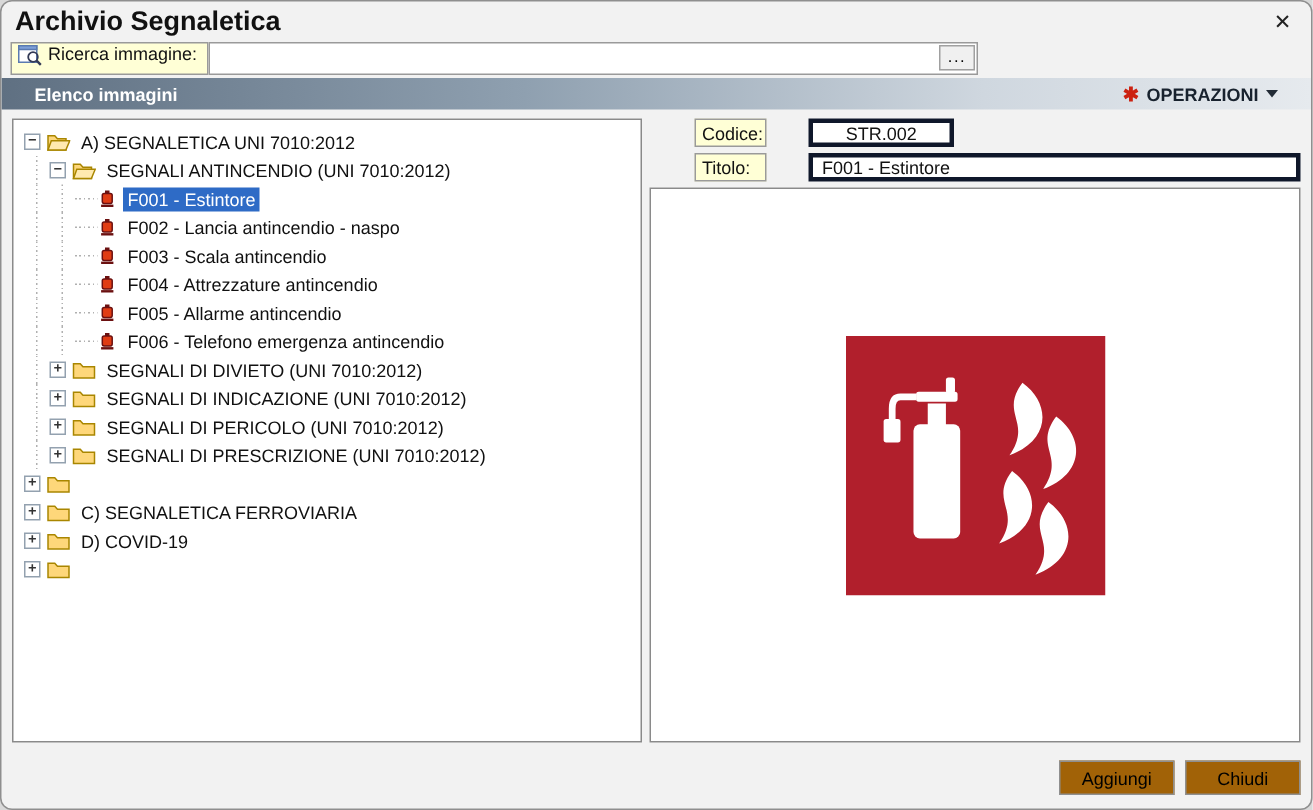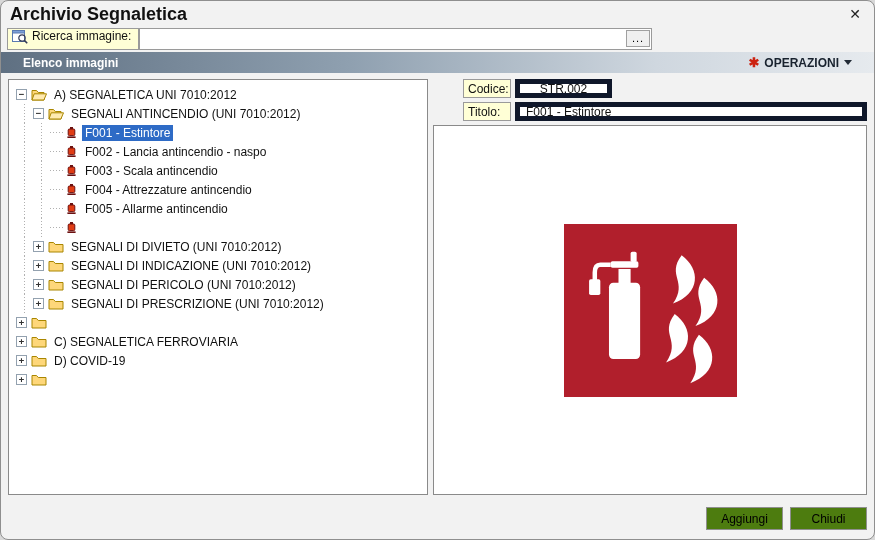--- a/index.html
+++ b/index.html
@@ -91,34 +91,34 @@
   .tree-row.selected .tree-label { background:var(--selection-blue); color:#fff; }
   
   .right-panel { flex:1; display:flex; flex-direction:column; }
   .field-row { display:flex; align-items:center; height:19px; margin-bottom:4px;padding-left:30px; }
   .field-label {
     width:48px; height:19px; flex:none;
     display:flex; align-items:center; padding:0 4px;
     background:var(--label-yellow); border:1px solid #9a9a9a; margin-right:4px;
   }
   .field-value {
-    height:19px; background:#fff; border:5px solid #0f172a;
-    display:flex; align-items:center; padding:0 6px;
+    height:19px; background:#fff; border:3px solid #0f172a;
+    display:flex; align-items:center; padding:0 6px;margin-left:24px;
   }
   .codice-value { width:97px; justify-content:center; }
   .titolo-value { flex:1; }
   .image-panel {
     flex:1; background:#fff; border:1px solid #8a8a8a;
     display:flex; align-items:center; justify-content:center;
   }
   
   .footer { position:absolute; right:7px; bottom:9px; display:flex; gap:7px; }
   .footer-btn {
     width:77px; height:23px;
-    background:#4d7c0f; border:1px solid #8f8f8f;
+    background:#a16207; border:1px solid #8f8f8f;
     font:12px "Liberation Sans", sans-serif; cursor:pointer;
   }
 </style>
 </head>
 <body>
 
 <div class="window">
 
   <div class="titlebar">
     <span class="title">Archivio Segnaletica</span>
@@ -243,20 +243,21 @@
           <span class="indent"></span>
           <span class="indent"></span>
           <span class="leaf-connector"></span>
           <span class="node-icon">
             <svg width="13" height="13" viewBox="0 0 13 13">
               <rect x="5" y="1" width="3" height="2.2" fill="#6b1010"></rect>
               <rect x="3.2" y="3" width="6.6" height="6.6" rx="1.2" fill="#e03c14" stroke="#6b1010" stroke-width="1"></rect>
               <rect x="2.4" y="10.4" width="8.2" height="1.6" fill="#6b1010"></rect>
             </svg>
           </span>
+          <span class="tree-label">F006 - Telefono emergenza antincendio</span>
         </div>
         <div class="tree-row">
           <span class="indent"></span>
           <span class="expander">+</span>
           <span class="node-icon">
             <svg width="16" height="13" viewBox="0 0 16 13">
               <path d="M1 2.5 h4.5 l1.8 2 H15 V12 H1 Z" fill="#fed77a" stroke="#a98600" stroke-width="1"></path>
             </svg>
           </span>
           <span class="tree-label">SEGNALI DI DIVIETO (UNI 7010:2012)</span>

